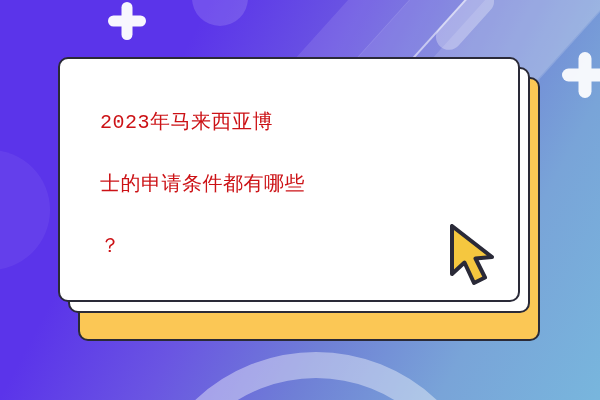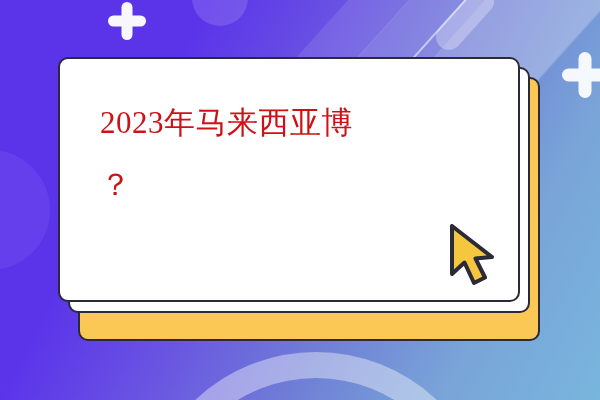--- a/index.html
+++ b/index.html
@@ -198,25 +198,25 @@
 
   
   .card-text {
     position: absolute;
     left: 100px;
     top: 92px;
     width: 400px;
   }
   .text-line {
     color: #cc1216;
-    font-size: 31px;
+    font-size: 20px;
     line-height: 62px;
     letter-spacing: 0.5px;
     white-space: nowrap;
-    font-family: Liberation Serif, serif;
+    font-family: Liberation Mono, monospace;
   }
 
   
   .cursor {
     position: absolute;
     left: 448px;
     top: 224px;
     width: 56px;
     height: 64px;
   }
@@ -248,20 +248,21 @@
   </div>
 
   <div class="card-stack">
     <div class="card card-back"></div>
     <div class="card card-mid"></div>
     <div class="card card-front"></div>
   </div>
 
   <div class="card-text">
     <div class="text-line">2023年马来西亚博</div>
+    <div class="text-line">士的申请条件都有哪些</div>
     <div class="text-line">？</div>
   </div>
 
   <div class="cursor">
     <svg width="56" height="64" viewBox="0 0 56 64" xmlns="http://www.w3.org/2000/svg">
       <path d="M4 2 L4 50 L16.5 38.5 L26 59 L37 53.5 L27.5 34.5 L44 33 Z" fill="#f5c73f" stroke="#2a2a38" stroke-width="4" stroke-linejoin="round" stroke-linecap="round"></path>
     </svg>
   </div>
 
 </div>

